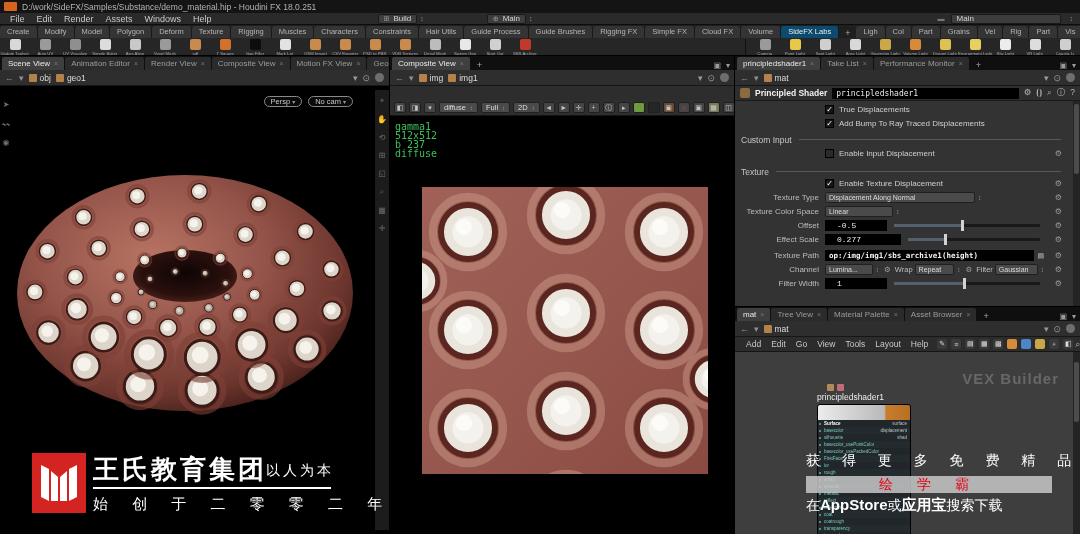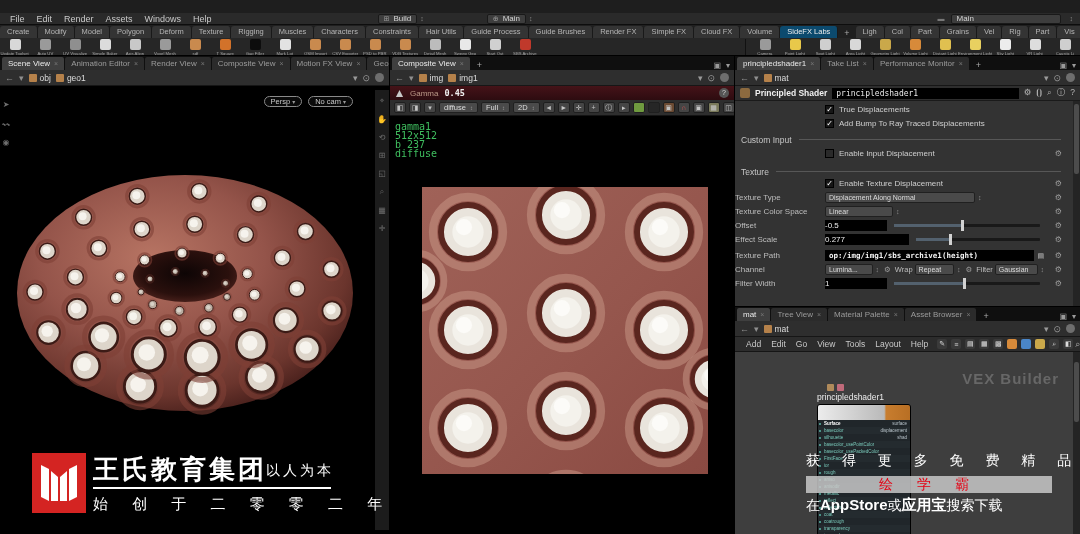--- a/index.html
+++ b/index.html
@@ -85,30 +85,30 @@
   .paramhead { position:absolute; height:15px; display:flex; align-items:center; gap:5px;
     padding:0 5px; background:#2e2e2e; border-bottom:1px solid #1a1a1a; width:100%; }
   .ph-icon { width:10px; height:10px; background:#8c6a3f; border-radius:2px; }
   .ph-type { color:#f0f0f0; font-weight:bold; font-size:8.5px; white-space:nowrap; }
   .ph-name { background:#000; color:#e8e8e8; font-family:"DejaVu Sans Mono",monospace;
     font-size:8px; height:11px; flex:1; display:flex; align-items:center; padding:0 4px; }
   .ph-icons { display:flex; gap:5px; color:#b5b5b5; font-size:8.5px; }
 
   .params { position:absolute; background:#333; }
   .prow { position:absolute; left:0; width:100%; height:13px; display:flex; align-items:center; padding-right:26px; }
-  .plabel { width:84px; text-align:left; margin-right:6px; color:#bdbdbd; font-size:8px; flex:none; white-space:nowrap; }
+  .plabel { width:84px; text-align:right; margin-right:6px; color:#bdbdbd; font-size:8px; flex:none; white-space:nowrap; }
   .indent { width:90px; flex:none; }
   .checkbox { width:9px; height:9px; background:#161616; border:1px solid #000; flex:none;
     color:#fff; font-size:8px; line-height:8px; text-align:center; margin-right:5px; }
   .cblabel { color:#cfcfcf; font-size:8px; white-space:nowrap; }
   .section { position:absolute; left:6px; right:12px; height:13px; display:flex; align-items:center; gap:7px; }
   .section .stitle { color:#c6c6c6; font-size:8.5px; white-space:nowrap; }
   .section .sline { flex:1; height:1px; background:#575757; }
-  .numfield { background:#000; color:#ececec; font-family:Liberation Sans, sans-serif;
-    font-size:8px; height:11px; display:flex; align-items:center; padding:0 0; flex:none; }
+  .numfield { background:#000; color:#ececec; font-family:Liberation Mono, monospace;
+    font-size:8px; height:11px; display:flex; align-items:center; padding:0 12px; flex:none; }
   .slider { position:relative; flex:1; height:3px; background:#191919; margin:0 7px; border-radius:1px; }
   .slider .fill { position:absolute; left:0; top:0; bottom:0; background:#53616e; }
   .slider .handle { position:absolute; top:-4px; width:3px; height:11px; background:#d2d2d2; }
   .gearcol { position:absolute; right:11px; color:#9a9a9a; font-size:8px; }
   .pathfield { background:#000; color:#f2f2f2; font-family:"DejaVu Sans Mono",monospace;
     font-size:7.5px; font-weight:bold; height:11px; flex:1; display:flex; align-items:center; padding:0 4px; white-space:nowrap; overflow:hidden; }
   .minilabel { color:#bdbdbd; font-size:7.5px; margin:0 2px; white-space:nowrap; }
   .ddp { background:#4a4a4a; border:1px solid #202020; height:11px; border-radius:2px;
     display:flex; align-items:center; gap:3px; padding:0 3px; color:#ddd; font-size:7px; white-space:nowrap; }
   .vscroll { position:absolute; width:7px; background:#242424; }
@@ -151,20 +151,24 @@
     display:flex; align-items:center; justify-content:center; }
   .wmr-brand { color:#e60012; font-size:14px; font-weight:normal; letter-spacing:10px; }
   .wmr-line3 { position:absolute; left:806px; top:496px; color:#fff; font-size:14px; white-space:nowrap; }
   .wmr-line3 b { font-size:15px; }
 </style>
 </head>
 <body>
 
 <div id="root">
 
+  <div class="titlebar abs">
+    <div class="houdini-badge"></div>
+    <span class="title-text">D:/work/SideFX/Samples/Substance/demo_material.hip - Houdini FX 18.0.251</span>
+  </div>
 
   <div class="menubar abs">
     <span id="main-menus" style="display: flex;">
         <span class="menu-item">File</span>
         <span class="menu-item">Edit</span>
         <span class="menu-item">Render</span>
         <span class="menu-item">Assets</span>
         <span class="menu-item">Windows</span>
         <span class="menu-item">Help</span>
       </span>
@@ -197,21 +201,21 @@
         <span class="shelf-tab">Polygon</span>
         <span class="shelf-tab">Deform</span>
         <span class="shelf-tab">Texture</span>
         <span class="shelf-tab">Rigging</span>
         <span class="shelf-tab">Muscles</span>
         <span class="shelf-tab">Characters</span>
         <span class="shelf-tab">Constraints</span>
         <span class="shelf-tab">Hair Utils</span>
         <span class="shelf-tab">Guide Process</span>
         <span class="shelf-tab">Guide Brushes</span>
-        <span class="shelf-tab">Render FX</span>
+        <span class="shelf-tab">Rigging FX</span>
         <span class="shelf-tab">Simple FX</span>
         <span class="shelf-tab">Cloud FX</span>
         <span class="shelf-tab">Volume</span>
         <span class="shelf-tab active">SideFX Labs</span>
       </span>
     <span class="shelf-plus">+</span>
     <span style="flex:1"></span>
     <span id="shelf-tabs-right" style="display:flex;align-items:flex-end">
         <span class="shelf-tab">Ligh</span>
         <span class="shelf-tab">Col</span>
@@ -709,28 +713,20 @@
         <span class="chip">
           <span class="cicon"></span>
           <span>img1</span>
         </span>
         <span class="pb-right">
           <span>▾</span>
           <span>⊙</span>
           <span class="pb-circle"></span>
         </span>
       </div>
-    <div class="gammabar" style="left:0;top:30px;width:344px;">
-      <svg width="9" height="9" viewBox="0 0 10 10">
-          <polygon points="1,9 5,1 9,9" fill="#c9c9c9"></polygon>
-        </svg>
-      <span class="glabel">Gamma</span>
-      <span class="gval">0.45</span>
-      <span class="gq">?</span>
-    </div>
     <div class="ctoolbar" style="left:0;top:44px;width:344px;height:16px;">
       <span class="tbtn">◧</span>
       <span class="tbtn">◨</span>
       <span class="tbtn">▾</span>
       <div class="dd">
         <span>diffuse</span>
         <span style="font-size:6px;color:#999">↕</span>
       </div>
       <div class="dd" style="width:46px;justify-content:space-between">
         <span>Full</span>
@@ -948,21 +944,21 @@
         <span class="plabel">Offset</span>
         <div class="numfield" style="width:62px">-0.5</div>
         <div class="slider">
           <div class="fill" style="width:46%"></div>
             <div class="handle" style="left:46%"></div>
         </div>
         <span class="gearcol">⚙</span>
       </div>
       <div class="prow" style="top:132px">
         <span class="plabel">Effect Scale</span>
-        <div class="numfield" style="width:84px">0.277</div>
+        <div class="numfield" style="width:76px">0.277</div>
         <div class="slider">
           <div class="fill" style="width:27%"></div>
             <div class="handle" style="left:27%"></div>
         </div>
         <span class="gearcol">⚙</span>
       </div>
       <div class="prow" style="top:148px">
         <span class="plabel">Texture Path</span>
         <div class="pathfield">op:/img/img1/sbs_archive1(height)</div>
         <span class="spin" style="color:#bbb">▤</span>

